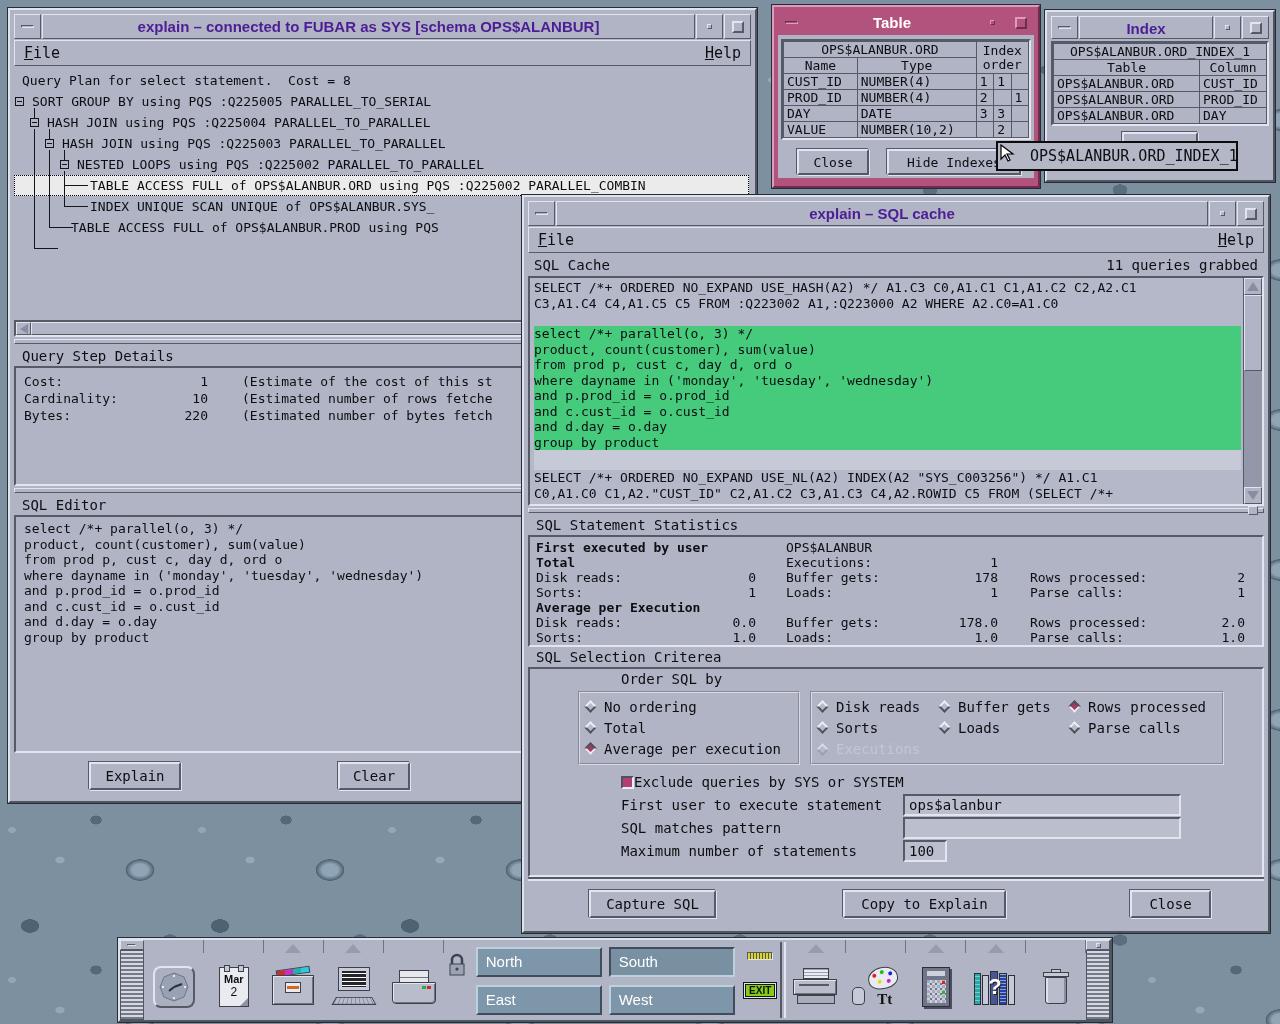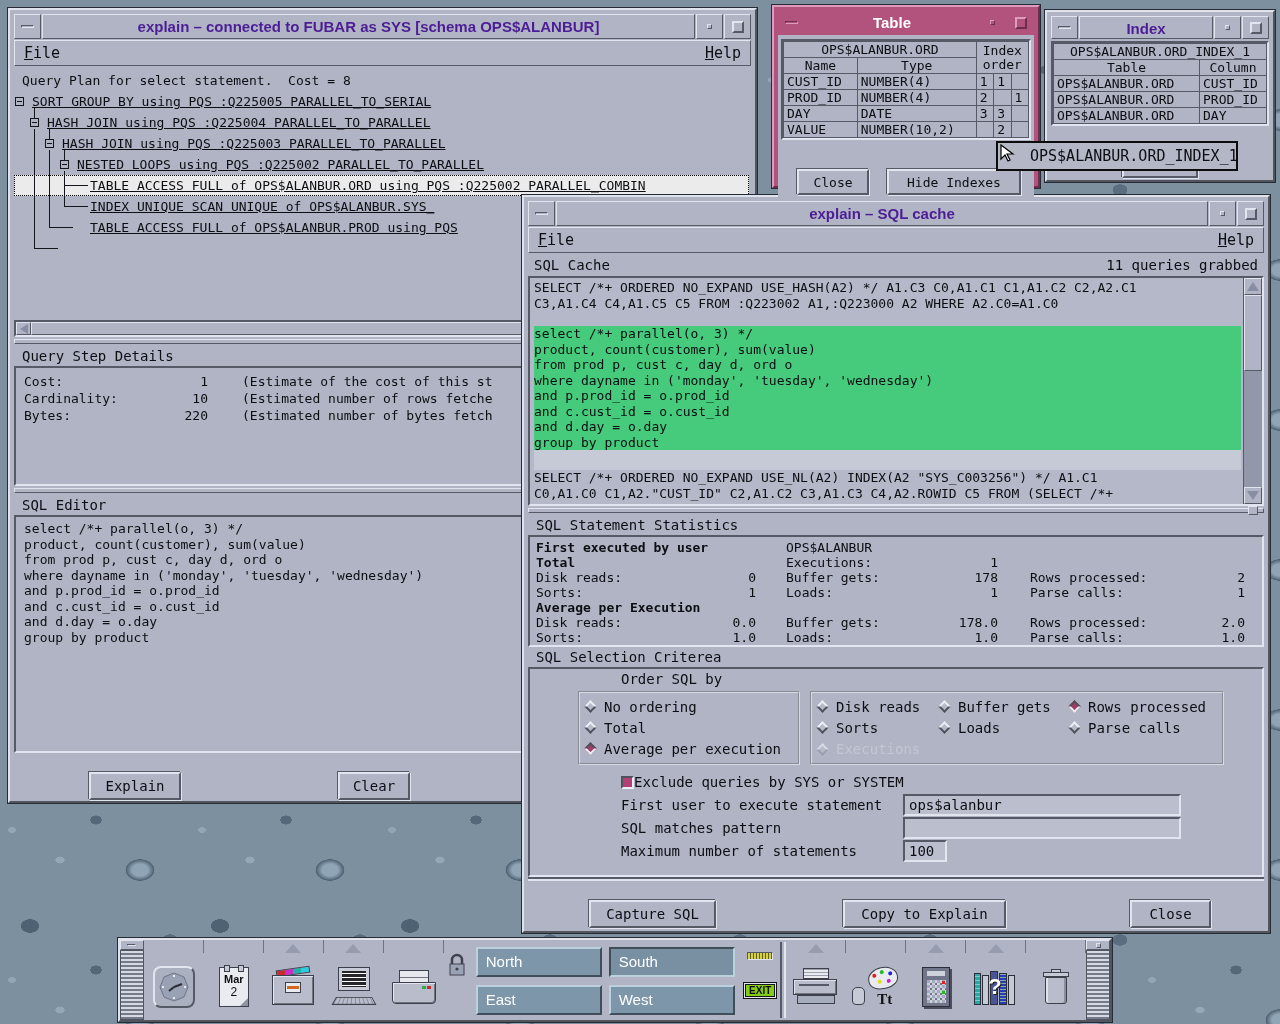--- a/index.html
+++ b/index.html
@@ -39,38 +39,38 @@
   .win-pink .dotsq,.win-pink .maxsq { border-color:#dd9cbc #6f2d4e #6f2d4e #dd9cbc; }
 
   .menubar { height:26px; display:flex; justify-content:space-between; align-items:center;
              padding:0 9px; font:15px "DejaVu Sans Mono",monospace; margin-bottom:1px; }
   .mi { display:inline-block; }
   .mi::first-letter { text-decoration:underline; }
 
   .btn { background:#b0b4c4; font:14px "DejaVu Sans Mono",monospace; color:#0c0e12;
          display:inline-flex; align-items:center; justify-content:center;
          border:2px solid; border-color:#e2e5ef #565a66 #565a66 #e2e5ef;
-         box-shadow:-1px -1px 0 #565a66, 1px 1px 0 #e2e5ef; height:28px;margin-top:20px; }
+         box-shadow:-1px -1px 0 #565a66, 1px 1px 0 #e2e5ef; height:28px; }
 
   .sash { height:9px; position:relative; }
   .sash .bar { position:absolute; left:0; right:0; top:2px; height:5px; background:#b0b4c4;
                border:1px solid; border-color:#e2e5ef #565a66 #565a66 #e2e5ef; }
   .sash .grip { position:absolute; right:6px; top:0; width:10px; height:9px; background:#b0b4c4;
                 border:1px solid; border-color:#e2e5ef #565a66 #565a66 #e2e5ef; z-index:1; }
 
   .seclabel { height:20px; padding:2px 0 0 8px; font:14px "DejaVu Sans Mono",monospace; }
 
   .tfield { background:#babecd; border:2px solid; border-color:#565a66 #e2e5ef #e2e5ef #565a66;
             font:14px "DejaVu Sans Mono",monospace; color:#0c0e12; padding:0 4px; height:22px; }
 
   
   #win-main { left:8px; top:8px; width:749px; height:795px; }
   .plan-area { height:253px; position:relative; overflow:hidden; font:13px/21px "DejaVu Sans Mono",monospace; }
   .plan-hdr { position:absolute; left:8px; top:3px; white-space:pre; }
-  .trow { position:absolute; height:21px; white-space:nowrap; z-index:1;text-decoration:underline; }
+  .trow { position:absolute; height:21px; white-space:nowrap; z-index:1; }
   .tbox { position:absolute; width:9px; height:9px; background:#b0b4c4; border:1px solid #14161c; z-index:2; }
   .tbox::after { content:""; position:absolute; left:1px; right:1px; top:3px; height:1px; background:#14161c; }
   .tline { position:absolute; background:#14161c; z-index:2; }
   .tsel { position:absolute; left:0; right:2px; top:108px; height:21px; background:#ebebeb;
           border:1px dotted #000; z-index:0; }
 
   .hscroll { height:17px; background:#9298aa; border:2px solid; border-color:#565a66 #e2e5ef #e2e5ef #565a66;
              display:flex; }
   .sb-btn { width:15px; background:#b0b4c4; border:1px solid; border-color:#e2e5ef #565a66 #565a66 #e2e5ef;
             display:flex; align-items:center; justify-content:center; }
@@ -280,21 +280,21 @@
   <div class="plan-area">
     <div class="plan-hdr">Query Plan for select statement.  Cost = 8</div>
     <div class="tsel"></div>
 
     <div class="trow" style="top:24px;left:18px;">SORT GROUP BY using PQS :Q225005 PARALLEL_TO_SERIAL</div>
     <div class="trow" style="top:45px;left:33px;">HASH JOIN using PQS :Q225004 PARALLEL_TO_PARALLEL</div>
     <div class="trow" style="top:66px;left:48px;">HASH JOIN using PQS :Q225003 PARALLEL_TO_PARALLEL</div>
     <div class="trow" style="top:87px;left:63px;">NESTED LOOPS using PQS :Q225002 PARALLEL_TO_PARALLEL</div>
     <div class="trow" style="top:108px;left:76px;">TABLE ACCESS FULL of OPS$ALANBUR.ORD using PQS :Q225002 PARALLEL_COMBIN</div>
     <div class="trow" style="top:129px;left:76px;">INDEX UNIQUE SCAN UNIQUE of OPS$ALANBUR.SYS_</div>
-    <div class="trow" style="top:150px;left:76px;">TABLE ACCESS FULL of OPS$ALANBUR.PROD using PQS</div>
+    <div class="trow" style="top:150px;left:57px;">TABLE ACCESS FULL of OPS$ALANBUR.PROD using PQS</div>
 
     <div class="tbox" style="top:30px;left:1px;"></div>
     <div class="tbox" style="top:51px;left:16px;"></div>
     <div class="tbox" style="top:72px;left:31px;"></div>
     <div class="tbox" style="top:93px;left:46px;"></div>
 
     <div class="tline" style="left:20px;top:41px;width:1px;height:10px;"></div>
     <div class="tline" style="left:35px;top:62px;width:1px;height:10px;"></div>
     <div class="tline" style="left:50px;top:83px;width:1px;height:10px;"></div>
     <div class="tline" style="left:20px;top:62px;width:1px;height:119px;"></div>

